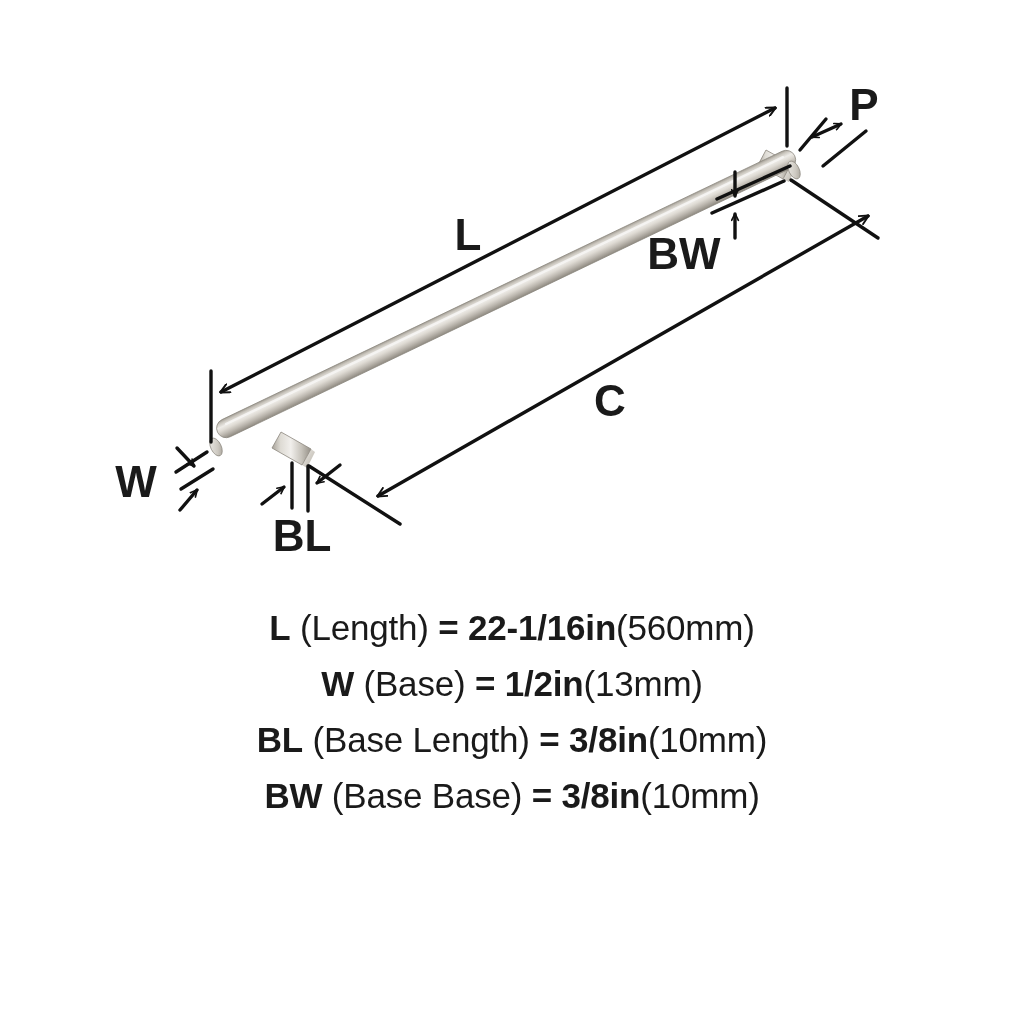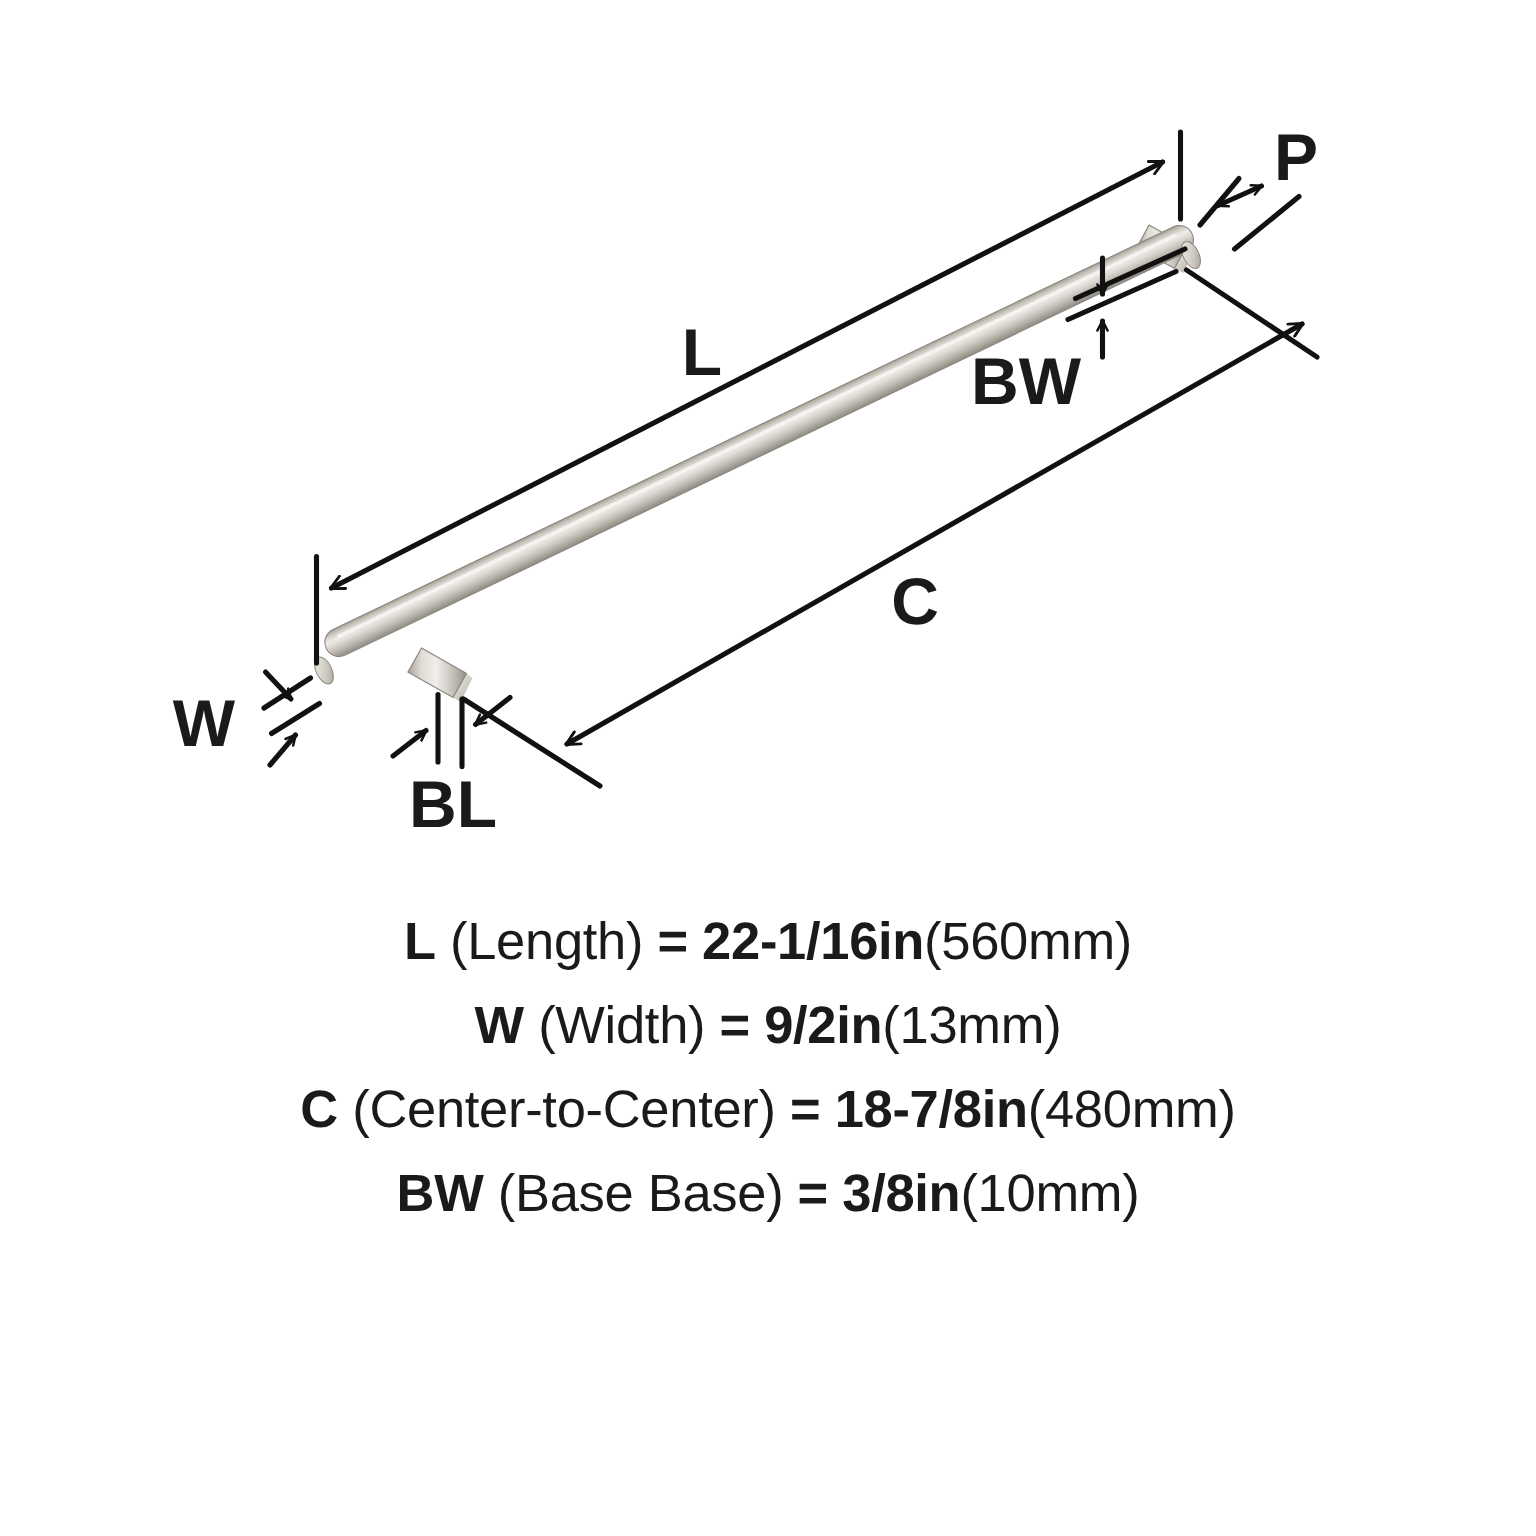--- a/index.html
+++ b/index.html
@@ -193,28 +193,28 @@
 
   </svg>
 
   <div id="legend">
 
     <div class="legend-row">
       <span class="lg-code">L</span><span class="lg-name"> (Length) </span><span class="lg-eq">= </span><span class="lg-in">22-1/16in</span><span class="lg-mm">(560mm)</span>
     </div>
 
     <div class="legend-row">
-      <span class="lg-code">W</span><span class="lg-name"> (Width) </span><span class="lg-eq">= </span><span class="lg-in">9/2in</span><span class="lg-mm">(13mm)</span>
-    </div>
-
-
-    <div class="legend-row">
-      <span class="lg-code">C</span><span class="lg-name"> (Center-to-Center) </span><span class="lg-eq">= </span><span class="lg-in">18-7/8in</span><span class="lg-mm">(480mm)</span>
-    </div>
-
+      <span class="lg-code">W</span><span class="lg-name"> (Base) </span><span class="lg-eq">= </span><span class="lg-in">1/2in</span><span class="lg-mm">(13mm)</span>
+    </div>
+
+
+
+    <div class="legend-row">
+      <span class="lg-code">BL</span><span class="lg-name"> (Base Length) </span><span class="lg-eq">= </span><span class="lg-in">3/8in</span><span class="lg-mm">(10mm)</span>
+    </div>
 
     <div class="legend-row">
       <span class="lg-code">BW</span><span class="lg-name"> (Base Base) </span><span class="lg-eq">= </span><span class="lg-in">3/8in</span><span class="lg-mm">(10mm)</span>
     </div>
 
   </div>
 
 </div>
 
 </body></html>

